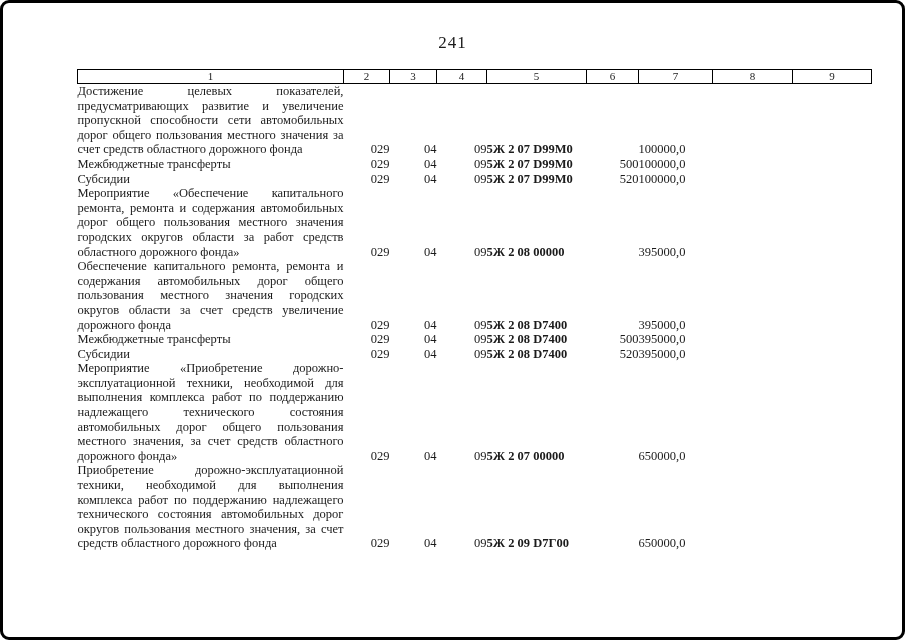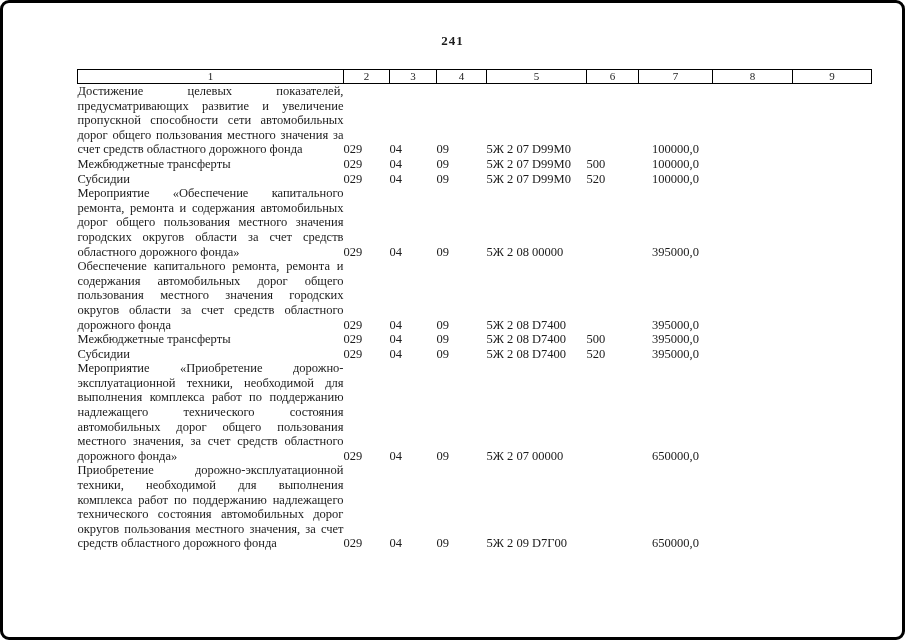--- a/index.html
+++ b/index.html
@@ -22,23 +22,22 @@
     border-radius: 9px;
     box-sizing: border-box;
     background: #ffffff;
   }
   .page-number {
     position: absolute;
     top: 30px;
     left: 0;
     width: 100%;
     text-align: center;
-    font-size: 13px;
+    font-size: 17px;
     letter-spacing: 1px;
-    font-weight: bold;
   }
   table.budget-table {
     position: absolute;
     left: 74px;
     top: 66px;
     width: 794px;
     border-collapse: collapse;
     table-layout: fixed;
     font-size: 12.5px;
     line-height: 14.6px;
@@ -58,23 +57,23 @@
     vertical-align: bottom;
   }
   
   td.col0 {
     text-align: justify;
     text-justify: inter-word;
     padding-right: 4px;
     padding-top: 1px;
     margin-left: 35px;
   }
-  td.col1, td.col2, td.col3, td.col5 { text-align: left; }
-  td.col4 { text-align: left; padding-left: 8px; white-space: nowrap; }
-  td.col6 { text-align: center; padding-right: 1px; white-space: nowrap; font-family: Liberation Serif, serif; }
+  td.col1, td.col2, td.col3, td.col5 { text-align: right; }
+  td.col4 { text-align: left; padding-left: 8px; white-space: nowrap; font-weight: bold; }
+  td.col6 { text-align: left; padding-right: 1px; white-space: nowrap; font-family: Liberation Serif, serif; }
   td.col7, td.col8 { text-align: center; }
 </style>
 </head>
 <body>
 
 <div class="scan-frame">
   <div class="page-number">241</div>
 
   <table class="budget-table">
     <colgroup>
@@ -129,32 +128,32 @@
           <td class="col1">029</td>
           <td class="col2">04</td>
           <td class="col3">09</td>
           <td class="col4">5Ж 2 07 D99М0</td>
           <td class="col5">520</td>
           <td class="col6">100000,0</td>
           <td class="col7"></td>
           <td class="col8"></td>
         </tr>
         <tr>
-          <td class="col0">Мероприятие «Обеспечение капитального ремонта, ремонта и содержания автомобильных дорог общего пользования местного значения городских округов области за счет средств областного дорожного фонда»</td>
+          <td class="col0">Мероприятие «Обеспечение капитального ремонта, ремонта и содержания автомобильных дорог общего пользования местного значения городских округов области за работ средств областного дорожного фонда»</td>
           <td class="col1">029</td>
           <td class="col2">04</td>
           <td class="col3">09</td>
           <td class="col4">5Ж 2 08 00000</td>
           <td class="col5"></td>
           <td class="col6">395000,0</td>
           <td class="col7"></td>
           <td class="col8"></td>
         </tr>
         <tr>
-          <td class="col0">Обеспечение капитального ремонта, ремонта и содержания автомобильных дорог общего пользования местного значения городских округов области за счет средств областного дорожного фонда</td>
+          <td class="col0">Обеспечение капитального ремонта, ремонта и содержания автомобильных дорог общего пользования местного значения городских округов области за счет средств увеличение дорожного фонда</td>
           <td class="col1">029</td>
           <td class="col2">04</td>
           <td class="col3">09</td>
           <td class="col4">5Ж 2 08 D7400</td>
           <td class="col5"></td>
           <td class="col6">395000,0</td>
           <td class="col7"></td>
           <td class="col8"></td>
         </tr>
         <tr>

